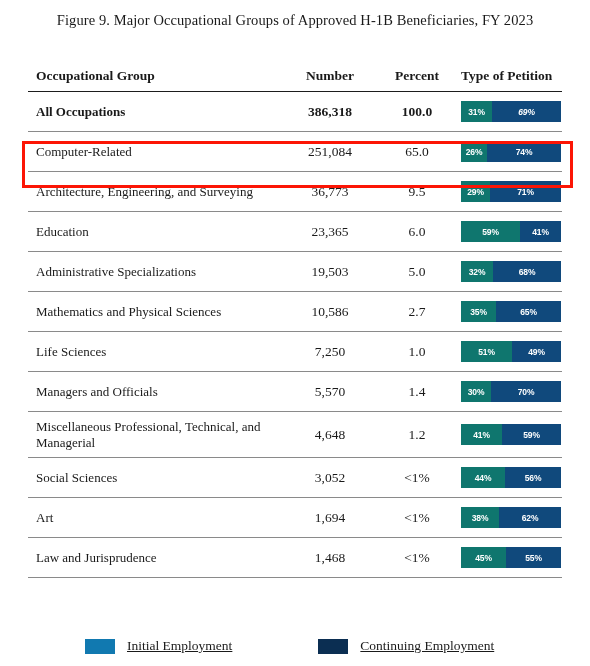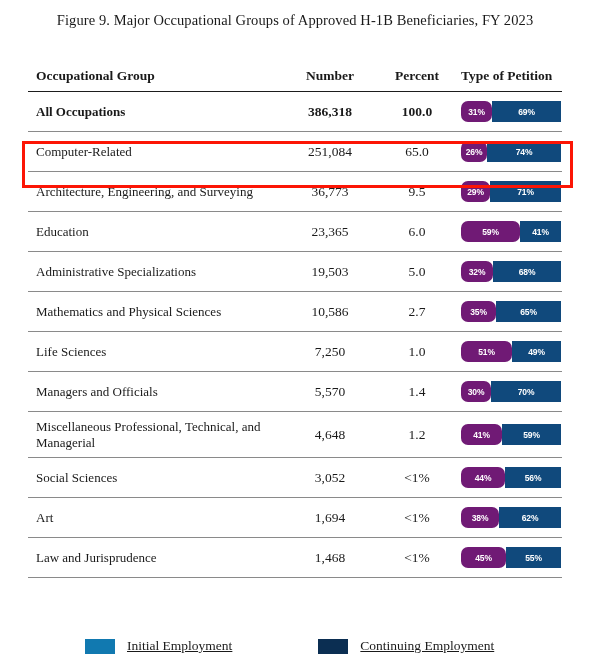--- a/index.html
+++ b/index.html
@@ -106,21 +106,21 @@
     display: flex;
     align-items: center;
     justify-content: center;
     font-family: "Liberation Sans", sans-serif;
     font-size: 8.5px;
     font-weight: bold;
     color: #ffffff;
     letter-spacing: -0.1px;
     white-space: nowrap;
   }
-  .seg-initial { background: #701a75; border-radius: 7px; }
+  .seg-initial { background: #0f766e; }
   .seg-continuing { background: #10497c; }
 
   
   .highlight-box {
     position: absolute;
     left: 22px;
     top: 141px;
     width: 551px;
     height: 47px;
     border: 3px solid #fc1505;
@@ -177,21 +177,21 @@
     </div>
 
     <div id="rows-host">
         <div class="row data-row total">
           <div class="c-group">All Occupations</div>
           <div class="c-number">386,318</div>
           <div class="c-percent">100.0</div>
           <div class="c-petition">
             <div class="bar">
               <div class="seg seg-initial" style="width: 31%;">31%</div>
-              <div class="seg seg-continuing" style="width: 69%;">69%</div>
+              <div class="seg seg-continuing" style="width: 69%; font-style: italic;">69%</div>
             </div>
           </div>
         </div>
         <div class="row data-row">
           <div class="c-group">Computer-Related</div>
           <div class="c-number">251,084</div>
           <div class="c-percent">65.0</div>
           <div class="c-petition">
             <div class="bar">
               <div class="seg seg-initial" style="width: 26%;">26%</div>

